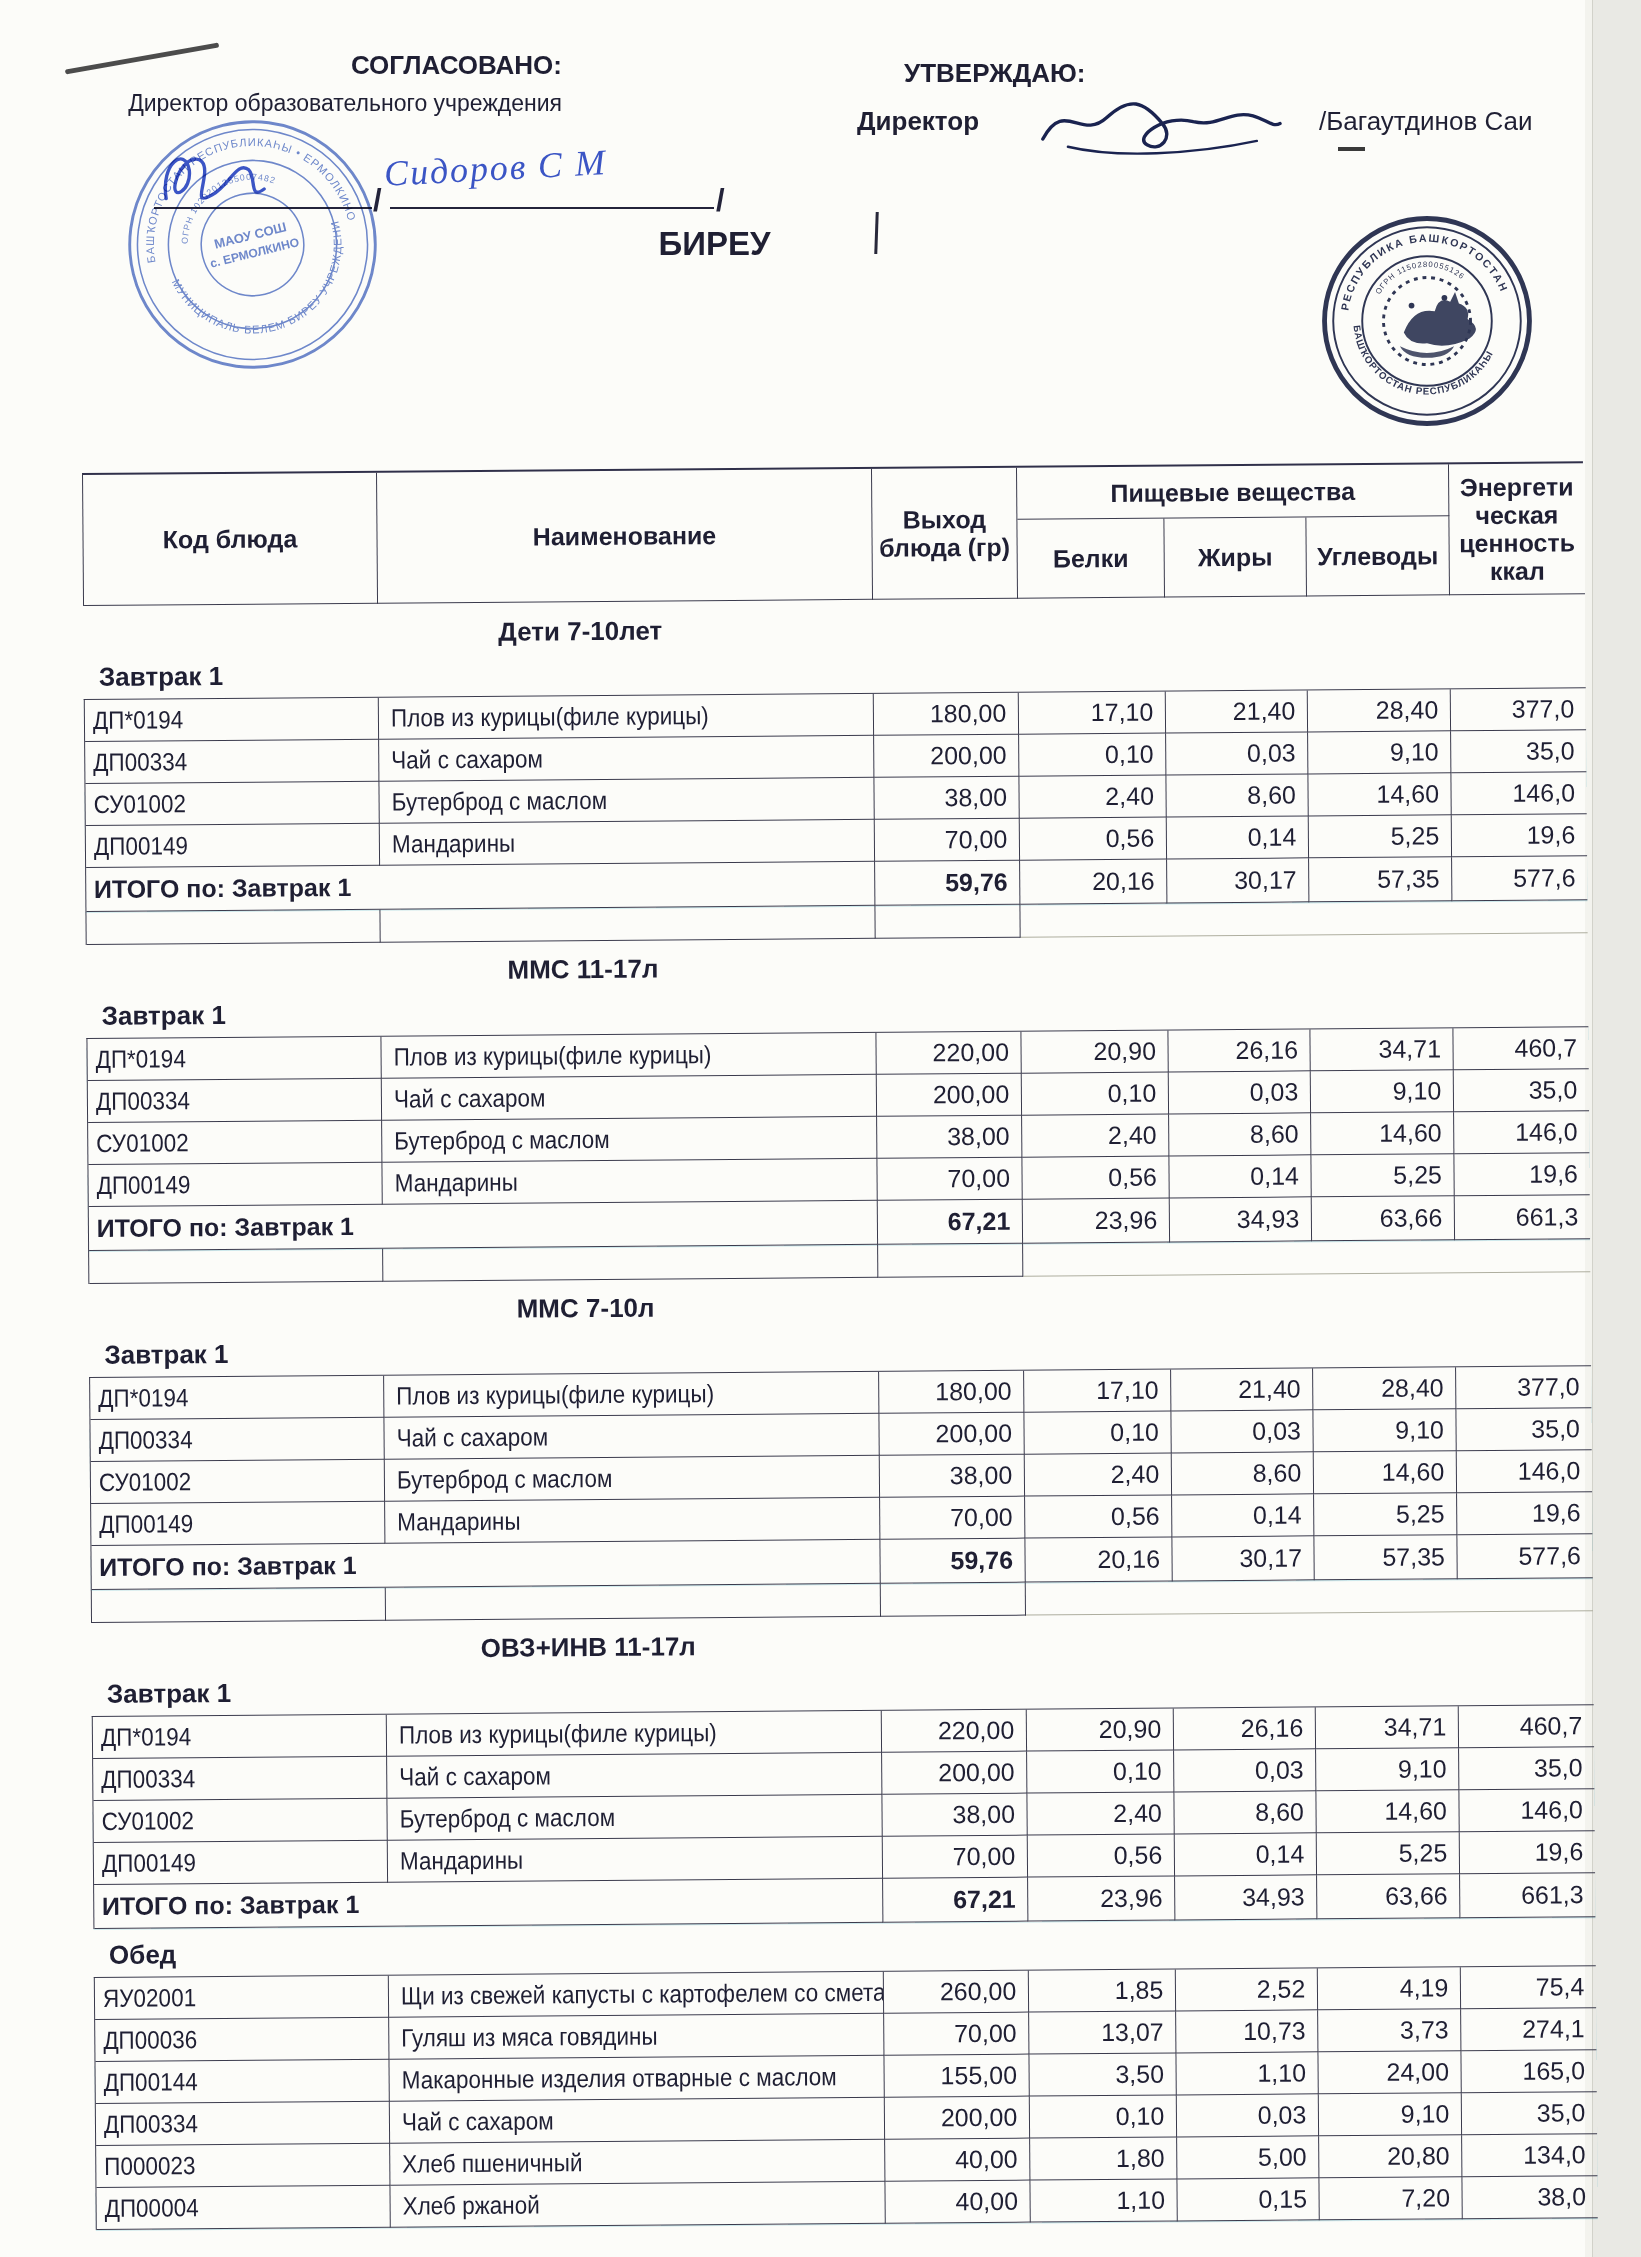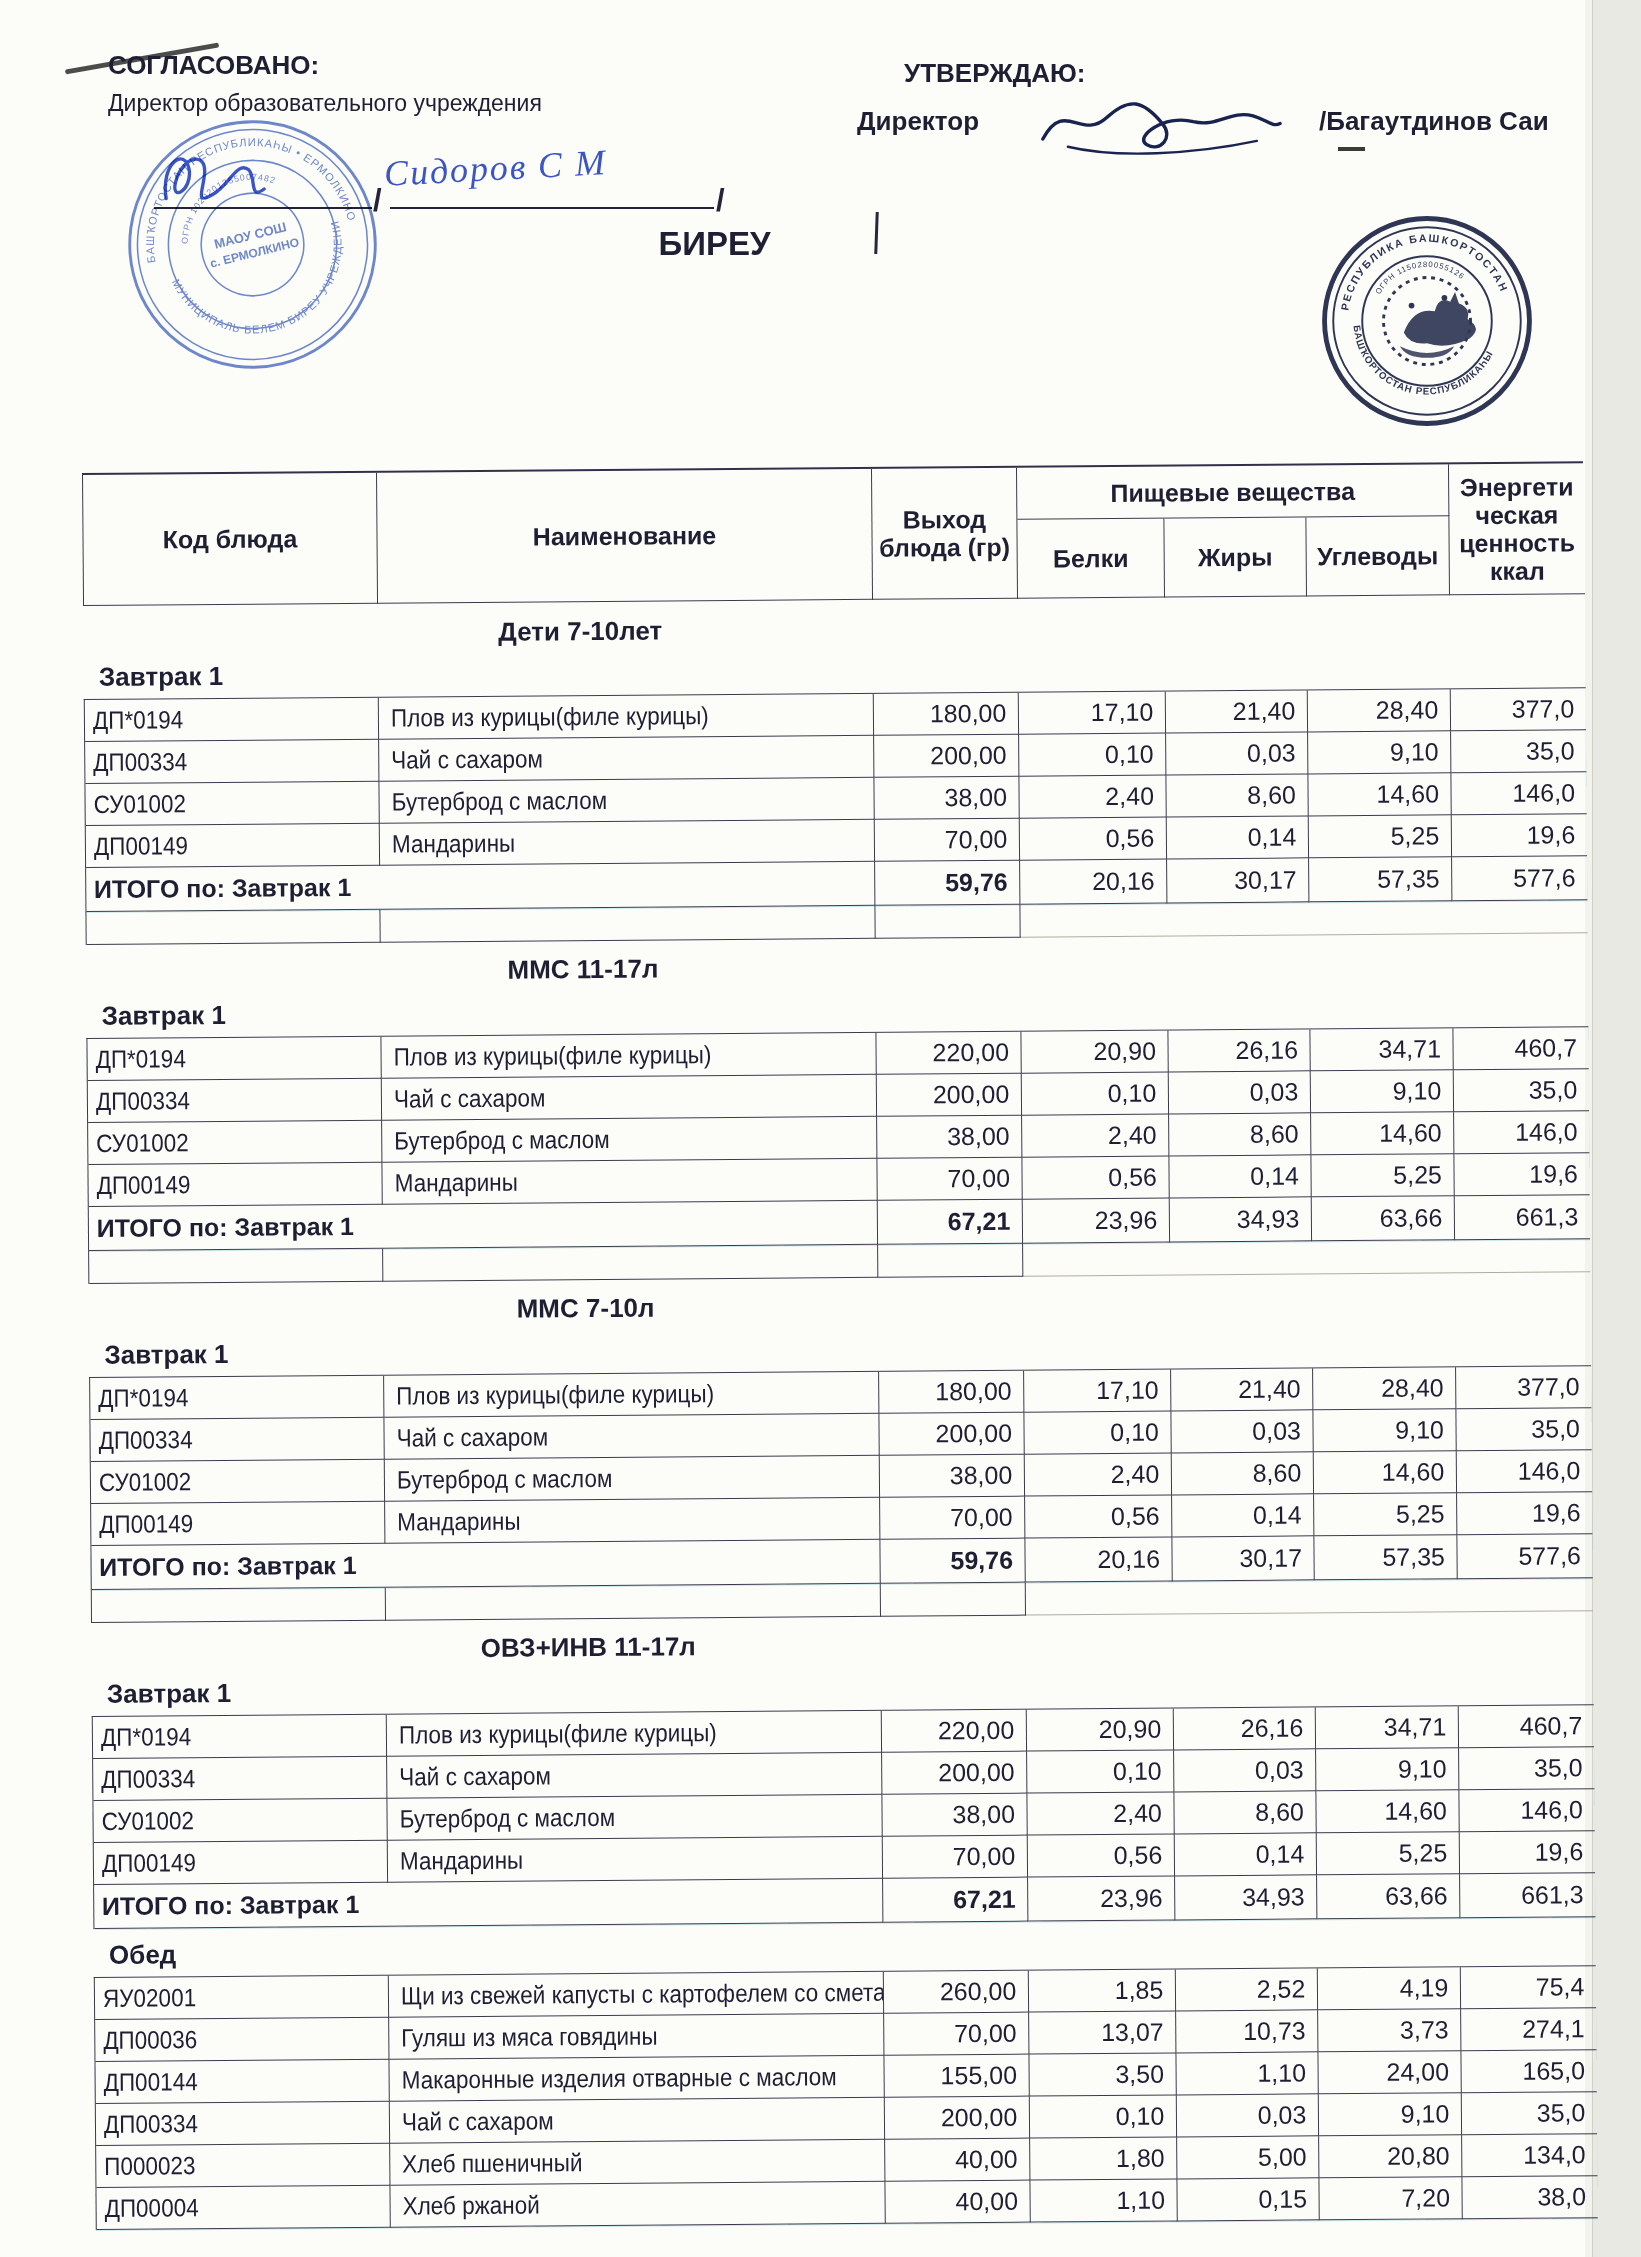--- a/index.html
+++ b/index.html
@@ -2,26 +2,26 @@
 <html><head>
 <meta charset="utf-8">
 <style>
   html,body{margin:0;padding:0;background:#d9d9d5;}
   .page{position:relative;width:1641px;height:2257px;background:#fcfcf9;overflow:hidden;
         font-family:"Liberation Sans",sans-serif;color:#1f1f33;}
   .scan-band{position:absolute;top:0;right:0;width:48px;height:2257px;background:#e9e9e4;border-left:1px solid #d2d2ca;}
   .scan-band2{position:absolute;top:0;right:48px;width:7.7px;height:2257px;background:#f3f3ee;}
   .pen-stroke{position:absolute;left:64px;top:56px;width:156px;height:4.8px;background:#4c4c4c;border-radius:2.9px;transform:rotate(-10deg);}
   .pen-tick{position:absolute;left:875px;top:212px;width:2.9px;height:42px;background:#28283a;transform:rotate(2deg);}
-  .approve-left{position:absolute;left:108px;top:50px;width:454px;text-align:left;}
+  .approve-left{position:absolute;left:108px;top:50px;width:454px;text-align:right;}
   .approve-left .l1{font-size:26px;font-weight:bold;}
   .approve-left .l2{font-size:23px;font-weight:normal;margin-top:8.7px;}
   .utv{position:absolute;left:904px;top:50px;font-size:26px;font-weight:bold;margin-top:8px;}
   .dir{position:absolute;left:857px;top:106px;font-size:26px;font-weight:bold;}
-  .approver{position:absolute;left:1319px;top:106px;font-size:26px;font-weight:bold;white-space:nowrap;}
+  .approver{position:absolute;left:1319px;top:106px;font-size:26px;font-weight:normal;white-space:nowrap;}
   .approver-dash{position:absolute;left:1338px;top:147px;width:27px;height:3.9px;background:#3a3a3a;}
   .sig-line{position:absolute;top:207px;border-top:2.9px solid #23233a;}
   .slash{position:absolute;top:183px;font-size:31px;font-weight:bold;color:#23233a;}
   .handname{position:absolute;left:384px;top:147px;font-family:"Liberation Serif",serif;font-style:italic;
             font-size:36px;color:#3b55c5;transform:rotate(-3deg);letter-spacing:1.9px;white-space:nowrap;}
   .title-block{position:absolute;left:425px;top:220px;width:579px;text-align:center;line-height:48px;}
   .title-block .t1{font-size:33px;font-weight:bold;}
   .title-block .t2,.title-block .t3{font-size:31px;font-weight:bold;white-space:pre;}
   .stamp-blue{position:absolute;left:122px;top:114px;mix-blend-mode:multiply;opacity:.88;transform:rotate(-14deg);}
   .stamp-dark{position:absolute;left:1311px;top:205px;opacity:.94;}

